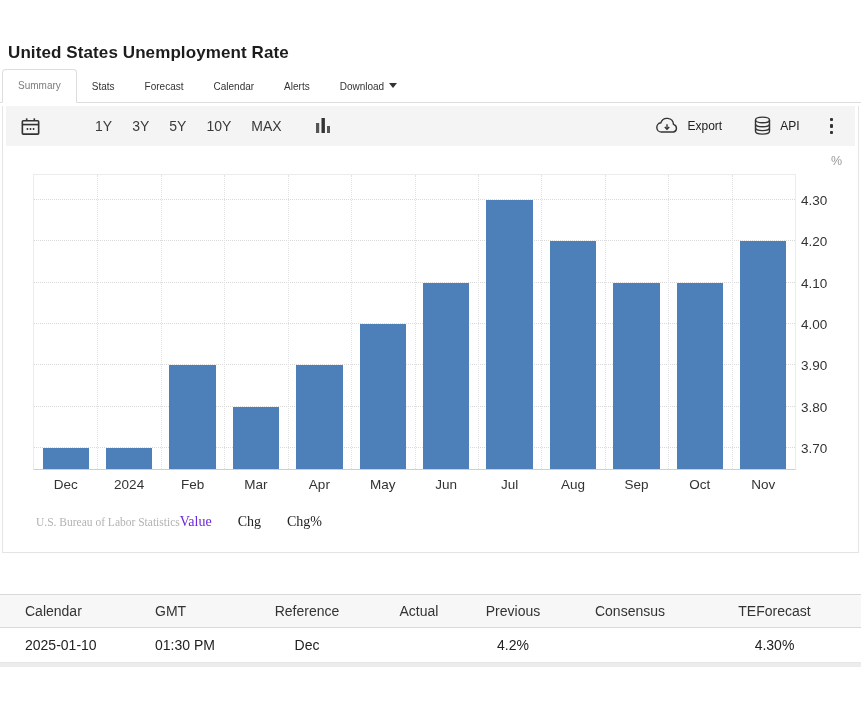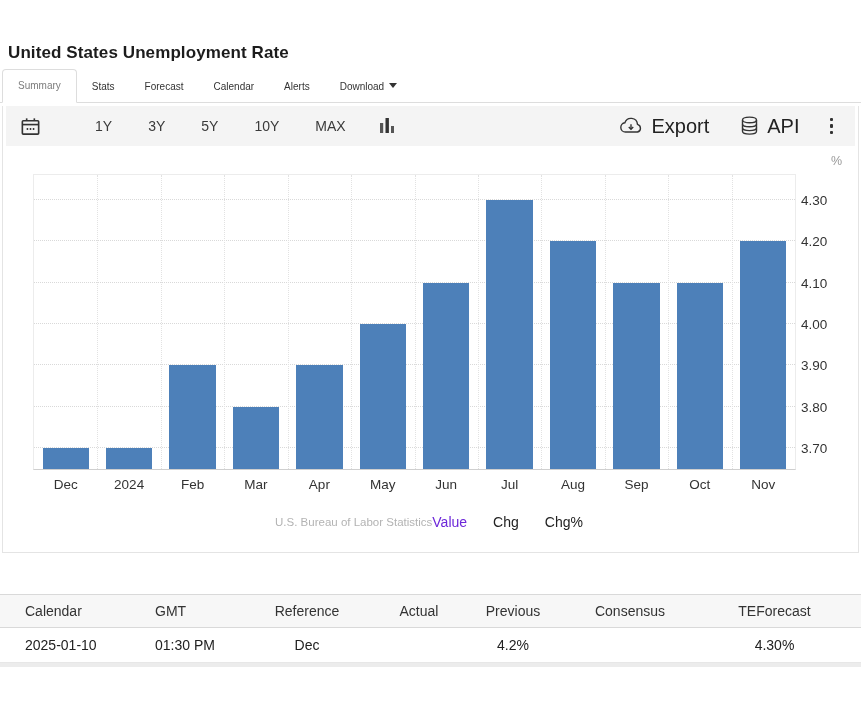--- a/index.html
+++ b/index.html
@@ -41,30 +41,30 @@
   .toolbar {
     margin: 3px; height: 40px; background: #f4f4f4;
     display: flex; align-items: center; font-size: 14px; color: #3a3a3a;
   }
   .icon-btn { display: inline-flex; align-items: center; cursor: pointer; background: none; border: none; }
   .cal-btn { margin: 0 16px 0 13px; }
   .range-btn {
     background: none; border: none; font-size: 14px; color: #3a3a3a;
     padding: 6px 9px; cursor: pointer; font-family: inherit;
   }
-  .range-group { display: flex; gap: 18px; margin-left: 28px; }
+  .range-group { display: flex; gap: 2px; margin-left: 28px; }
   .type-btn { margin-left: 22px; }
   .compare-input {
     margin-left: 24px; width: 270px; height: 31px;
     border: 1px solid #ccc; border-radius: 2px; background: #fff;
     font-size: 14px; color: #555; padding: 0 12px; font-family: inherit; outline: none;
   }
   .compare-input::placeholder { color: #555; opacity: 1; }
   .toolbar-right { margin-left: auto; display: flex; align-items: center; }
-  .tool-label { font-size: 20px; color: #222; margin-left: 7px; }
+  .tool-label { font-size: 12px; color: #222; margin-left: 7px; }
   .export-btn { margin-right: 30px; }
   .api-btn { margin-right: 26px; }
   .kebab { display: flex; flex-direction: column; gap: 3px; margin-right: 18px; padding: 4px; cursor: pointer; }
   .kebab i { width: 3.5px; height: 3.5px; background: #333; border-radius: 1px; }
   
   .chart-wrap { position: relative; height: 354px; margin-top: 6px; }
   .y-unit { position: absolute; top: 2px; right: 16px; font-size: 12.5px; color: #999; }
   .plot-area {
     position: absolute; left: 30px; right: 62px; top: 22px; bottom: 36px;
     border: 1px solid #ececec; border-bottom: 1px solid #cfcfcf;
@@ -74,22 +74,23 @@
   .ytick {
     position: absolute; right: -56px; width: 50px; text-align: left;
     font-size: 13.5px; color: #333; transform: translateY(50%);
   }
   .bar { position: absolute; bottom: 0; }
   .xtick {
     position: absolute; top: calc(100% + 8px); transform: translateX(-50%);
     font-size: 13.5px; color: #333; white-space: nowrap;
   }
   .chart-footer {
-    display: flex; align-items: center; justify-content: center;
+    display: flex; align-items: center; justify-content: flex-start;
     padding: 8px 36px 0 33px;
+    font-family: Liberation Serif, serif;
   }
   .source { font-size: 11.5px; color: #b3b3b3; }
   .modes { display: flex; gap: 26px; font-size: 14px; }
   .mode { color: #222; cursor: pointer; }
   .mode.active { color: #6d28d9; }
   
   .calendar-table { width: 100%; border-collapse: collapse; margin-top: 41px; font-size: 14px; }
   .calendar-table thead th {
     background: #f7f7f7; font-weight: normal; color: #333;
     border-top: 1px solid #d9d9d9; border-bottom: 1px solid #d9d9d9;

